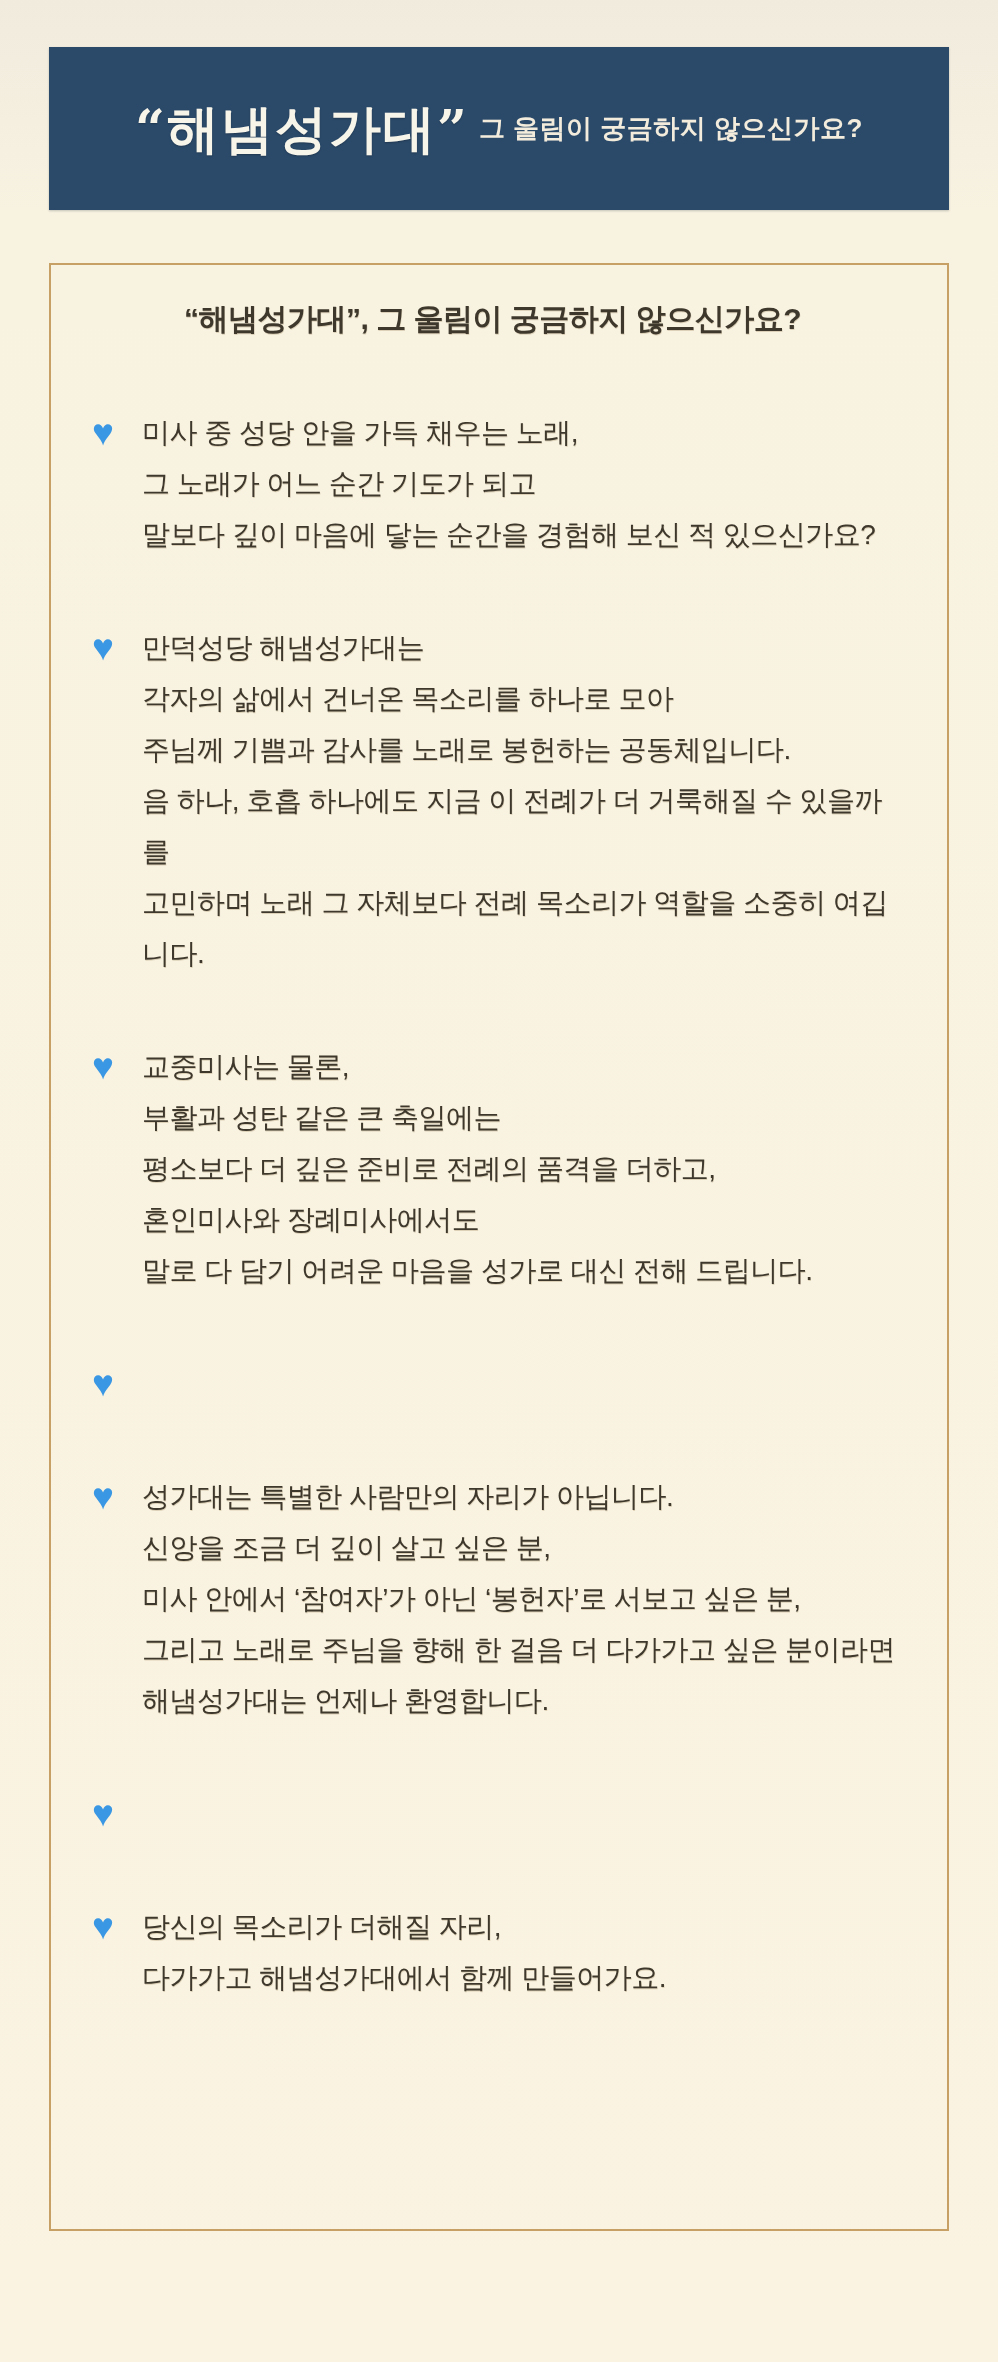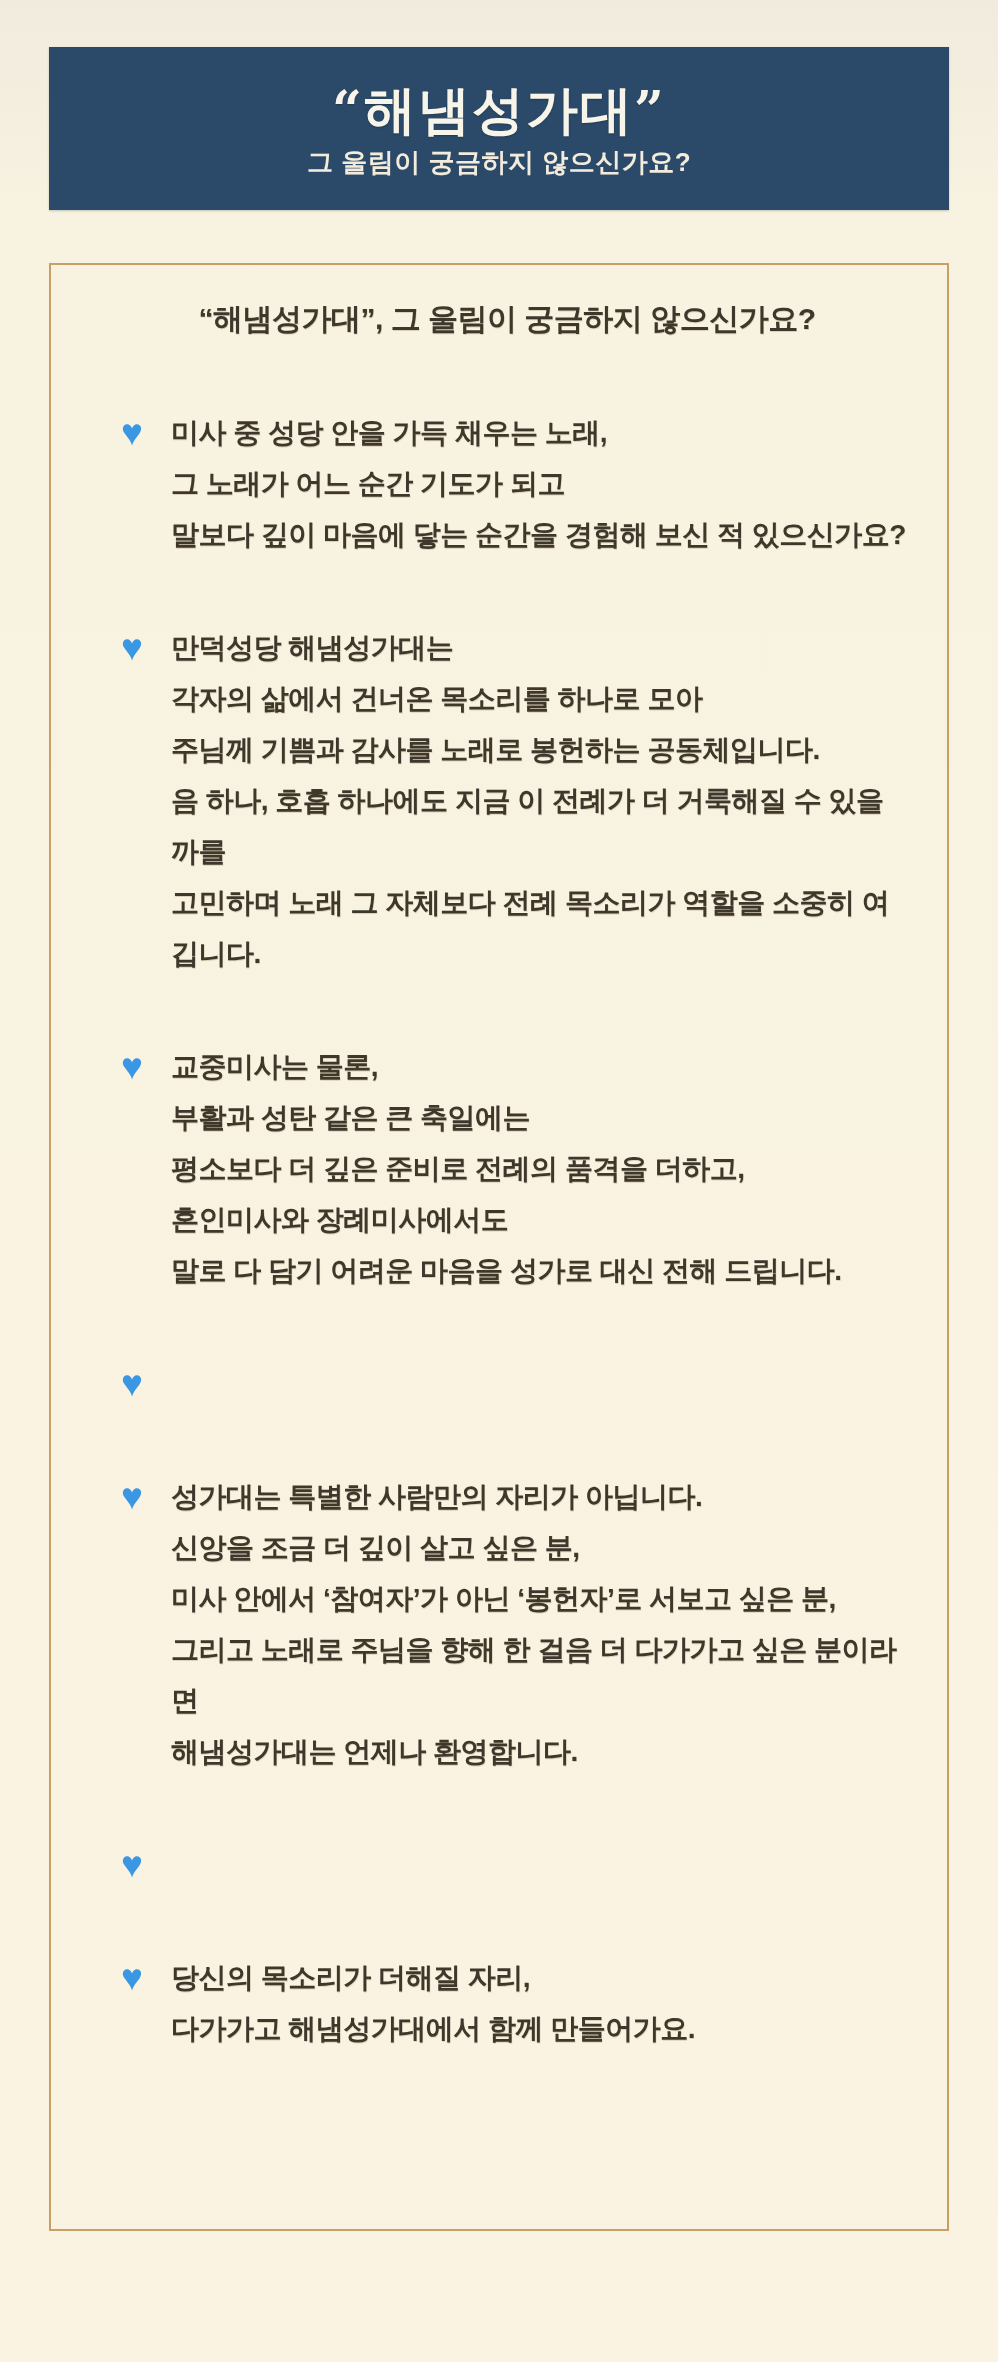--- a/index.html
+++ b/index.html
@@ -18,21 +18,21 @@
   
   .header-banner {
     position: absolute;
     left: 49px;
     top: 47px;
     width: 900px;
     height: 163px;
     background: #2b4a6a;
     box-shadow: 0 1px 2px rgba(40, 50, 60, 0.25);
     display: flex;
-    flex-direction: column;
+    flex-direction: row;
     align-items: center;
     justify-content: center;
     gap: 10px;
   }
   .header-title {
     font-family: "DejaVu Serif", "Liberation Serif", serif;
     font-size: 52px;
     font-weight: 700;
     color: #f7f4ea;
     line-height: 1.1;
@@ -50,21 +50,21 @@
   
   .content-card {
     position: absolute;
     left: 49px;
     top: 263px;
     width: 900px;
     height: 1968px;
     box-sizing: border-box;
     border: 2px solid #c7a065;
     background: transparent;
-    padding: 36px 40px 30px 56px;
+    padding: 36px 40px 30px 27px;
   }
   .card-title {
     text-align: center;
     font-size: 30px;
     font-weight: 700;
     color: #3e382c;
     line-height: 36px;
     margin: 0 0 70px 0;
     letter-spacing: -0.5px;
     text-shadow: 0.5px 1px 0 rgba(170,150,110,0.35);
@@ -82,21 +82,21 @@
     width: 38px;
     font-size: 37px;
     line-height: 51px;
     color: #3a97e3;
     margin-right: 12px;
     text-align: left;
   }
   .lines {
     white-space: pre-line;
     font-size: 28px;
-    font-weight: 700;
+    font-weight: 400;
     color: #3e382c;
     line-height: 51px;
     letter-spacing: -0.5px;
     text-shadow: 0.5px 1px 0 rgba(170,150,110,0.35);
   }
 </style>
 </head>
 <body>
 
 <div class="header-banner">

